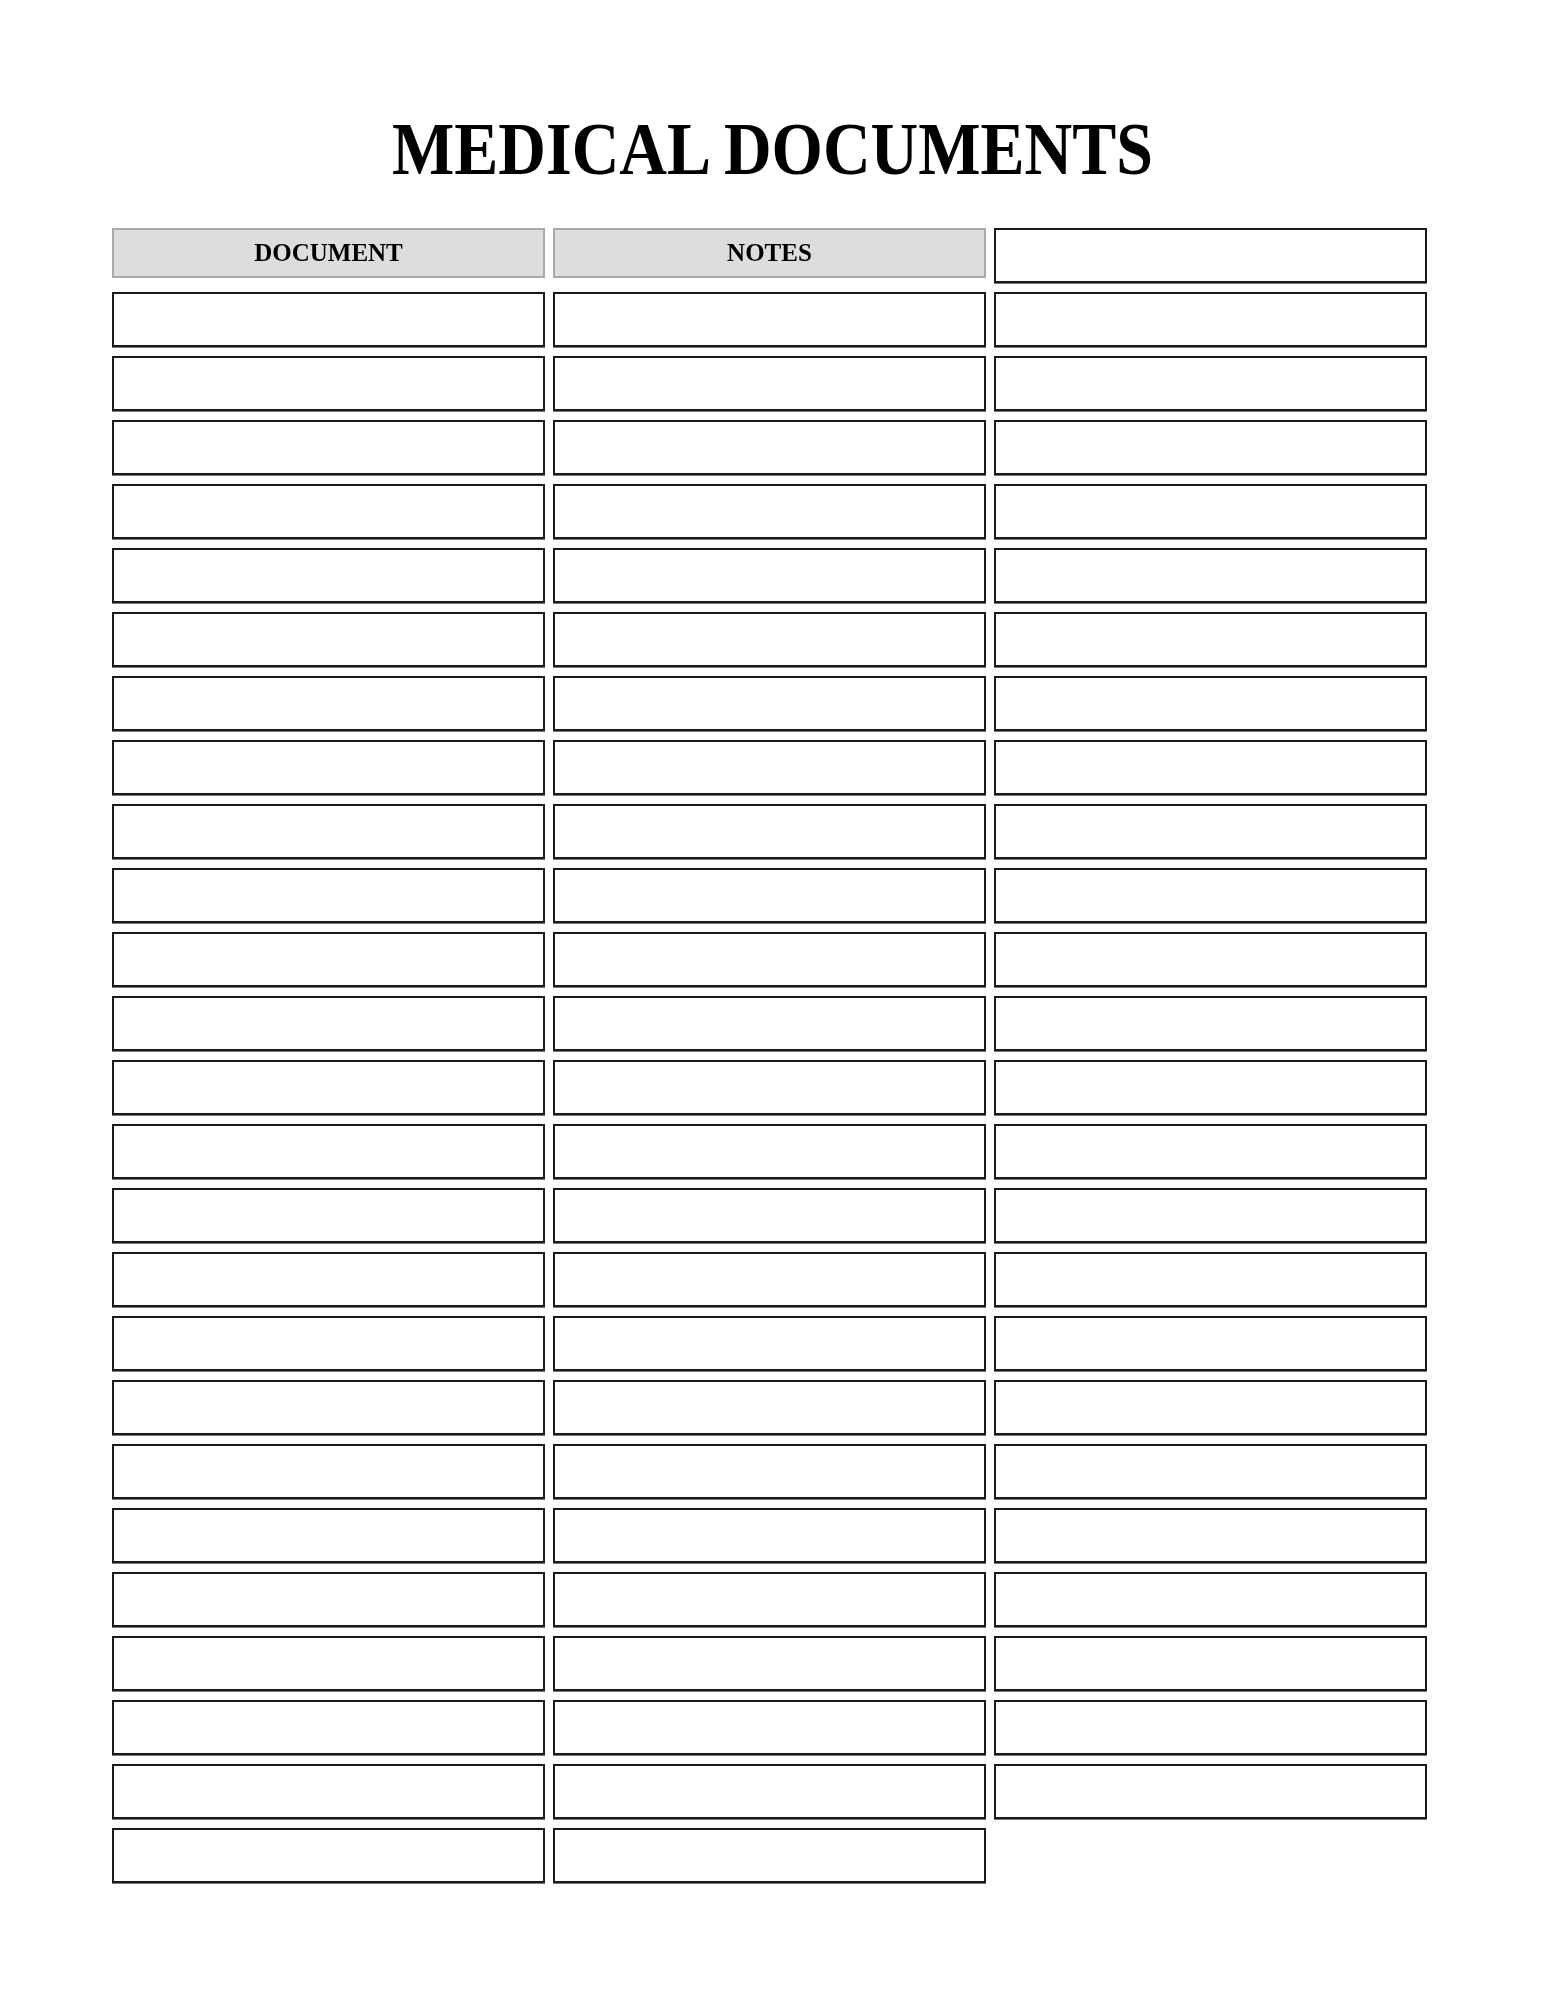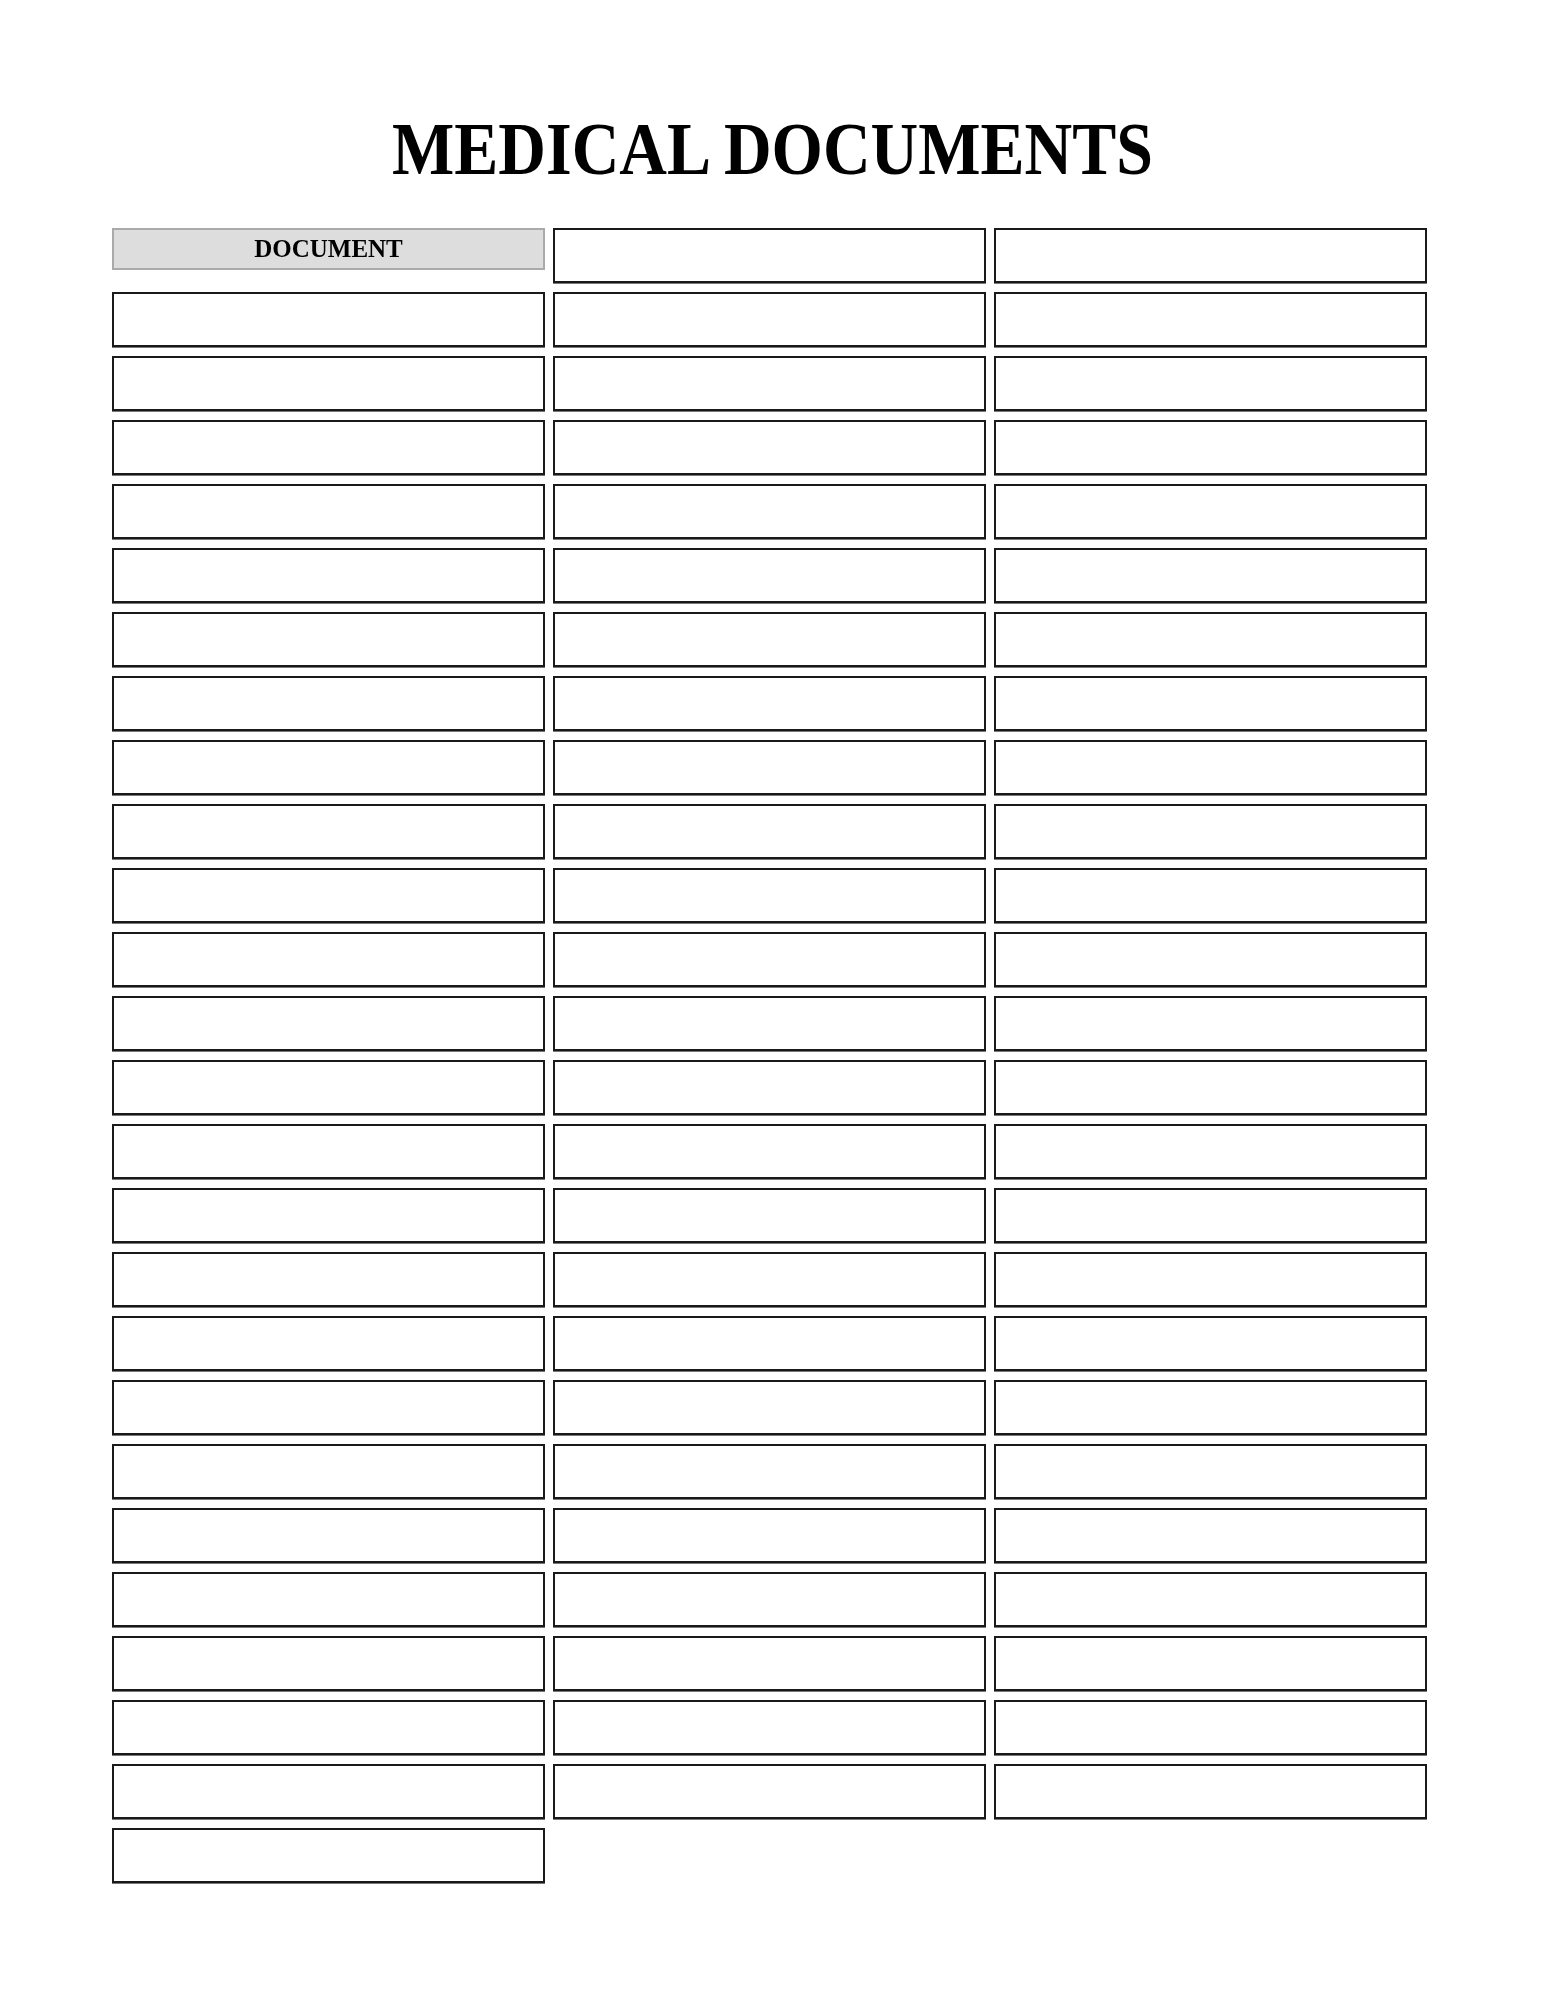--- a/index.html
+++ b/index.html
@@ -32,21 +32,21 @@
     .grid {
       position: absolute;
       left: 112px;
       top: 228px;
       width: 1316px;
       display: grid;
       grid-template-columns: 433px 433px 433px;
       column-gap: 8px;
     }
     .header-cell {
-      height: 42px;
+      height: 50px;
       background: #dddddd;
       border: 2px solid #aaaaaa;
       box-sizing: border-box;
       display: flex;
       align-items: center;
       justify-content: center;
       font-weight: bold;
       font-size: 25px;
       margin-bottom: 9px;
     }
@@ -59,20 +59,21 @@
       margin-bottom: 9px;
     }
   </style>
 </head>
 <body>
 
 <h1 class="page-title">MEDICAL DOCUMENTS</h1>
 
 <div class="grid" id="grid">
   <div class="header-cell">DOCUMENT</div>
+  <div class="header-cell">NOTES</div>
 <div class="row-cell"></div>
     <div class="row-cell"></div>
     <div class="row-cell"></div>
     <div class="row-cell"></div>
     <div class="row-cell"></div>
     <div class="row-cell"></div>
     <div class="row-cell"></div>
     <div class="row-cell"></div>
     <div class="row-cell"></div>
     <div class="row-cell"></div>

